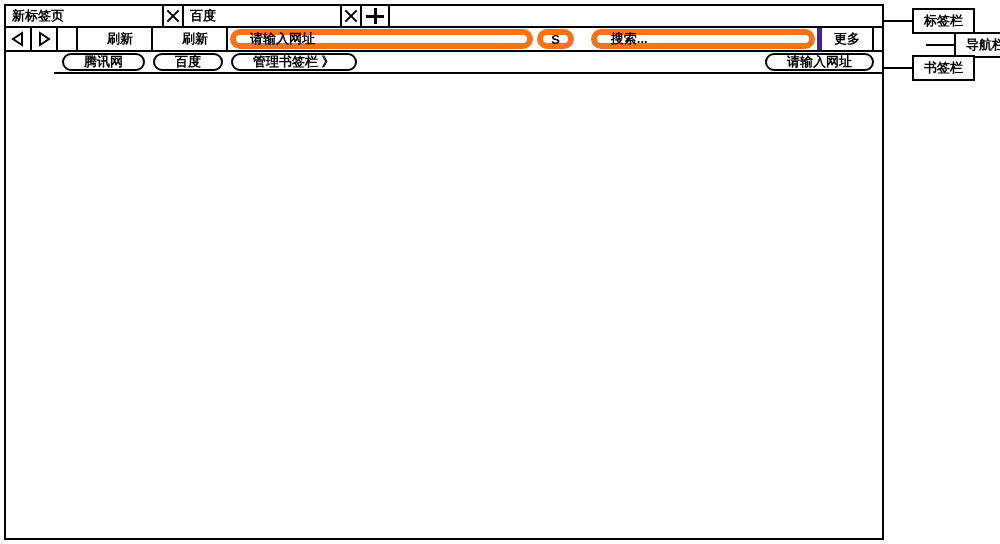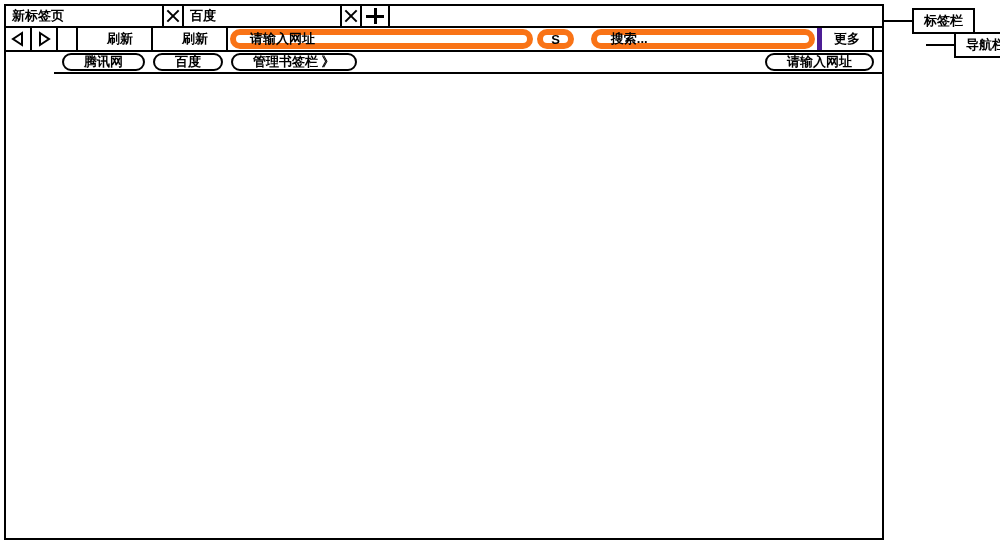--- a/index.html
+++ b/index.html
@@ -226,13 +226,17 @@
   </div>
 
   <div class="callout" style="left:884px; top:8px;">
     <div class="line"></div>
     <div class="box">标签栏</div>
   </div>
   <div class="callout" style="left:884px; top:32px;margin-left:42px;">
     <div class="line"></div>
     <div class="box">导航栏</div>
   </div>
+  <div class="callout" style="left:884px; top:55px;">
+    <div class="line"></div>
+    <div class="box">书签栏</div>
+  </div>
 </div>
 
 </body></html>

